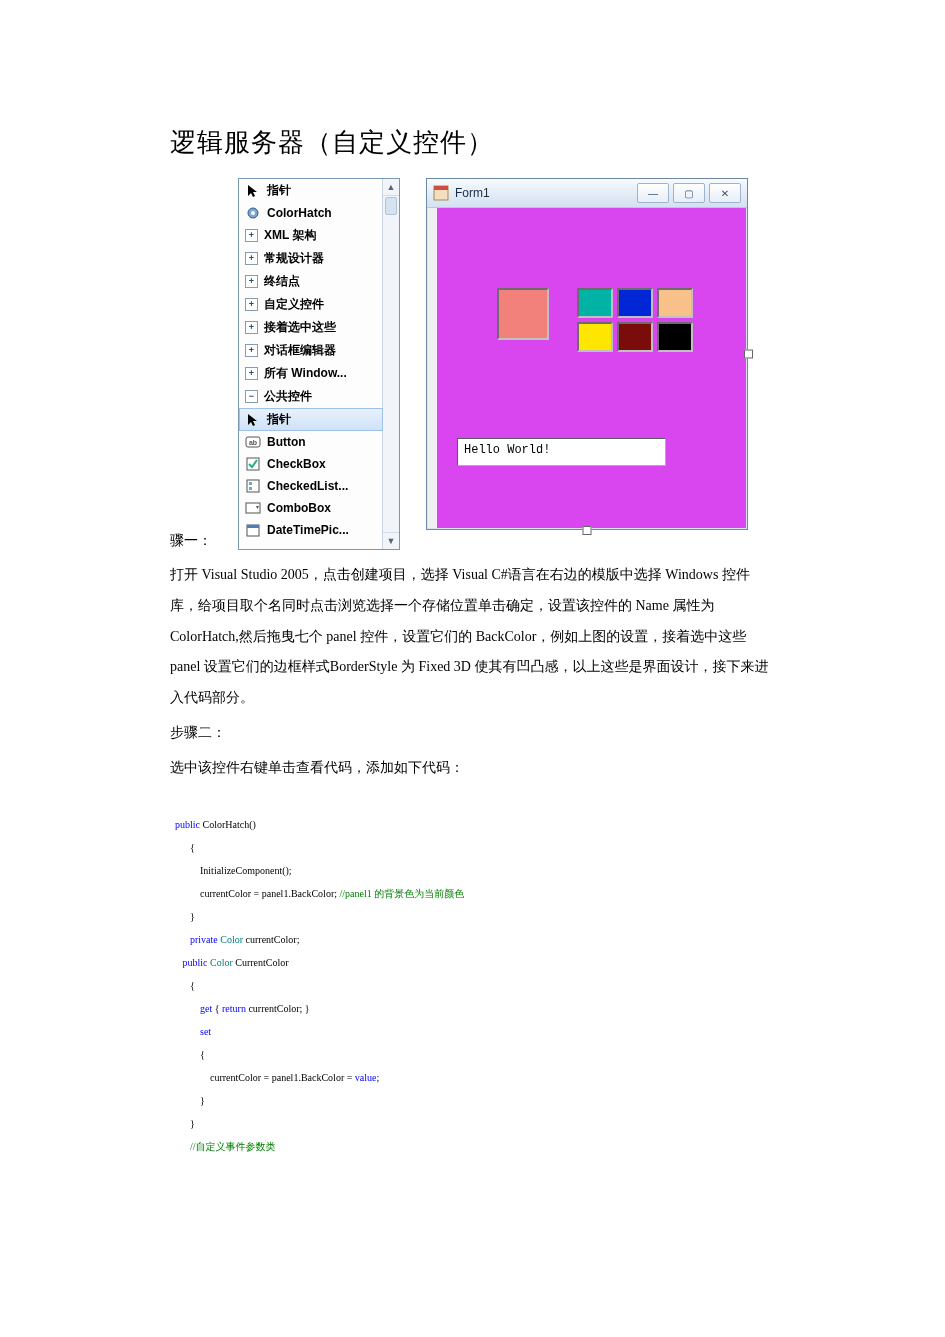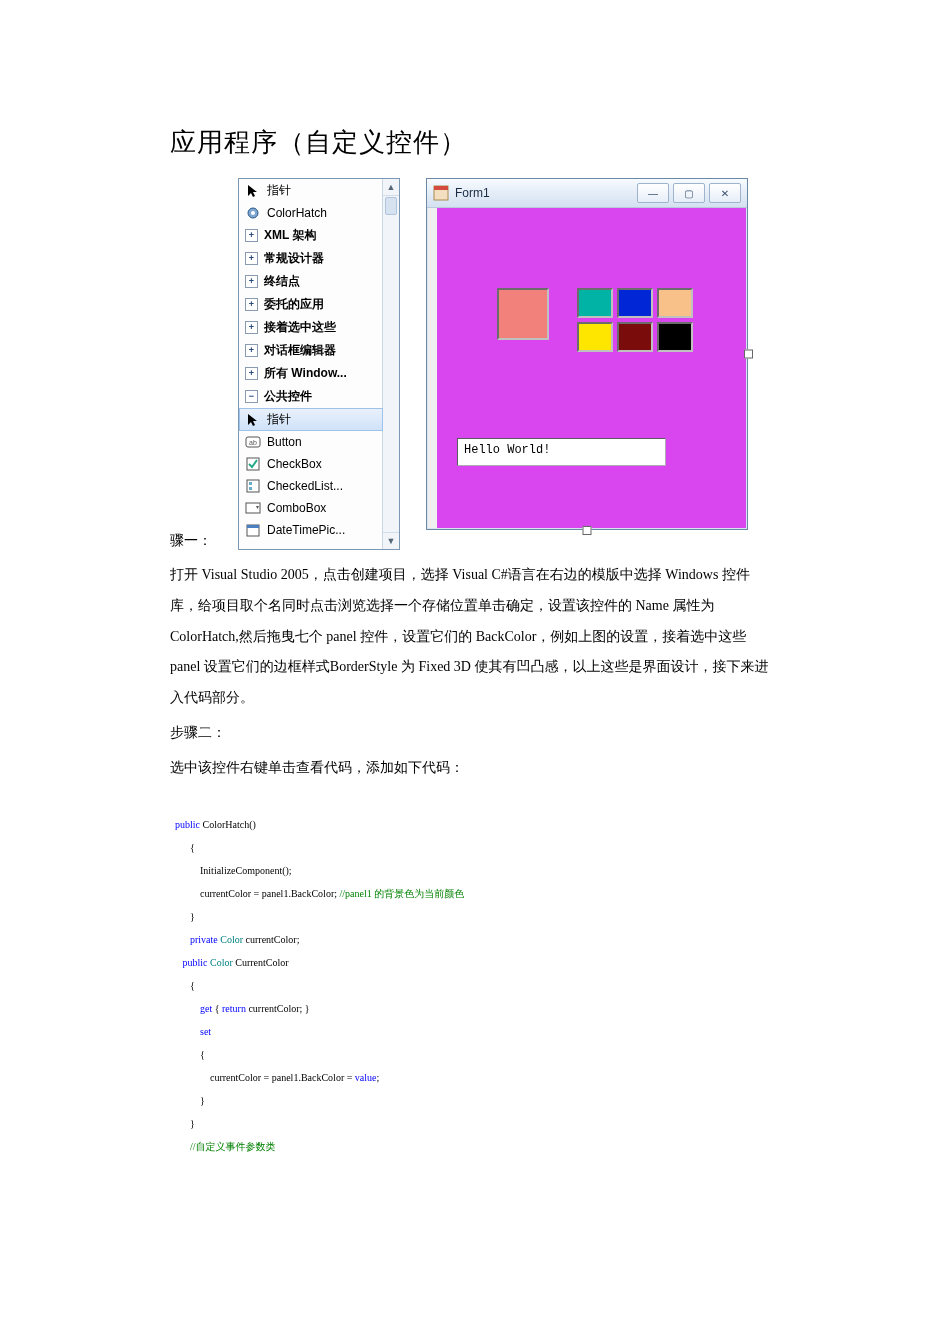--- a/index.html
+++ b/index.html
@@ -46,20 +46,21 @@
   }
   .tb-scroll { position:absolute; right:0; top:0; bottom:0; width:16px; border-left:1px solid #c9d6e4; background:#f1f4f9; }
   .tb-scroll .arrow { height:16px; display:flex; align-items:center; justify-content:center; color:#567; font-size:9px; border-bottom:1px solid #d3dde8;}
   .tb-scroll .arrow.bot { position:absolute; bottom:0; left:0; right:0; border-top:1px solid #d3dde8; border-bottom:none;}
   .tb-scroll .thumb { position:absolute; left:2px; right:2px; top:18px; height:16px; background:#d7e2f0; border:1px solid #b0c4dc; border-radius:2px;}
   .tb-list { position:absolute; left:0; right:16px; top:0; bottom:0; overflow:hidden;}
   .tb-item {
     display:flex; align-items:center; gap:6px;
     padding: 3px 4px 3px 6px;
     white-space:nowrap;
+    font-weight:bold;
   }
   .tb-item.bold { font-weight:bold; }
   .tb-item.selected { background:linear-gradient(#e9f1fb,#cfe2f8); border:1px solid #9ec2ea; padding:2px 3px 2px 5px; }
   .tb-item .glyph { width:16px; height:16px; display:flex; align-items:center; justify-content:center; font-size:11px; color:#333; }
   .tb-item .glyph svg { display:block; }
   .plusminus {
     width:11px;height:11px;border:1px solid #8a9bb0;display:flex;align-items:center;justify-content:center;font-size:9px;line-height:1;color:#2a4b7c;background:#fff;
   }
 
   
@@ -117,21 +118,21 @@
   }
   .kw-blue  { color:#0000ff; }
   .kw-teal  { color:#008080; }
   .kw-green { color:#008000; }
 </style>
 </head>
 <body>
 
 <div class="page">
 
-  <h1 class="title">应用程序（自定义控件）</h1>
+  <h1 class="title">逻辑服务器（自定义控件）</h1>
 
   <div class="top-row">
 
     <span class="step-lead" style="align-self:flex-end;">骤一：</span>
 
     <div class="toolbox">
       <div class="tb-scroll">
         <div class="arrow">▲</div>
         <div class="thumb"></div>
         <div class="arrow bot">▼</div>
@@ -162,21 +163,21 @@
         <div class="tb-item bold">
           <span class="plusminus">+</span>
           <span>常规设计器</span>
         </div>
         <div class="tb-item bold">
           <span class="plusminus">+</span>
           <span>终结点</span>
         </div>
         <div class="tb-item bold">
           <span class="plusminus">+</span>
-          <span>委托的应用</span>
+          <span>自定义控件</span>
         </div>
         <div class="tb-item bold">
           <span class="plusminus">+</span>
           <span>接着选中这些</span>
         </div>
         <div class="tb-item bold">
           <span class="plusminus">+</span>
           <span>对话框编辑器</span>
         </div>
         <div class="tb-item bold">

